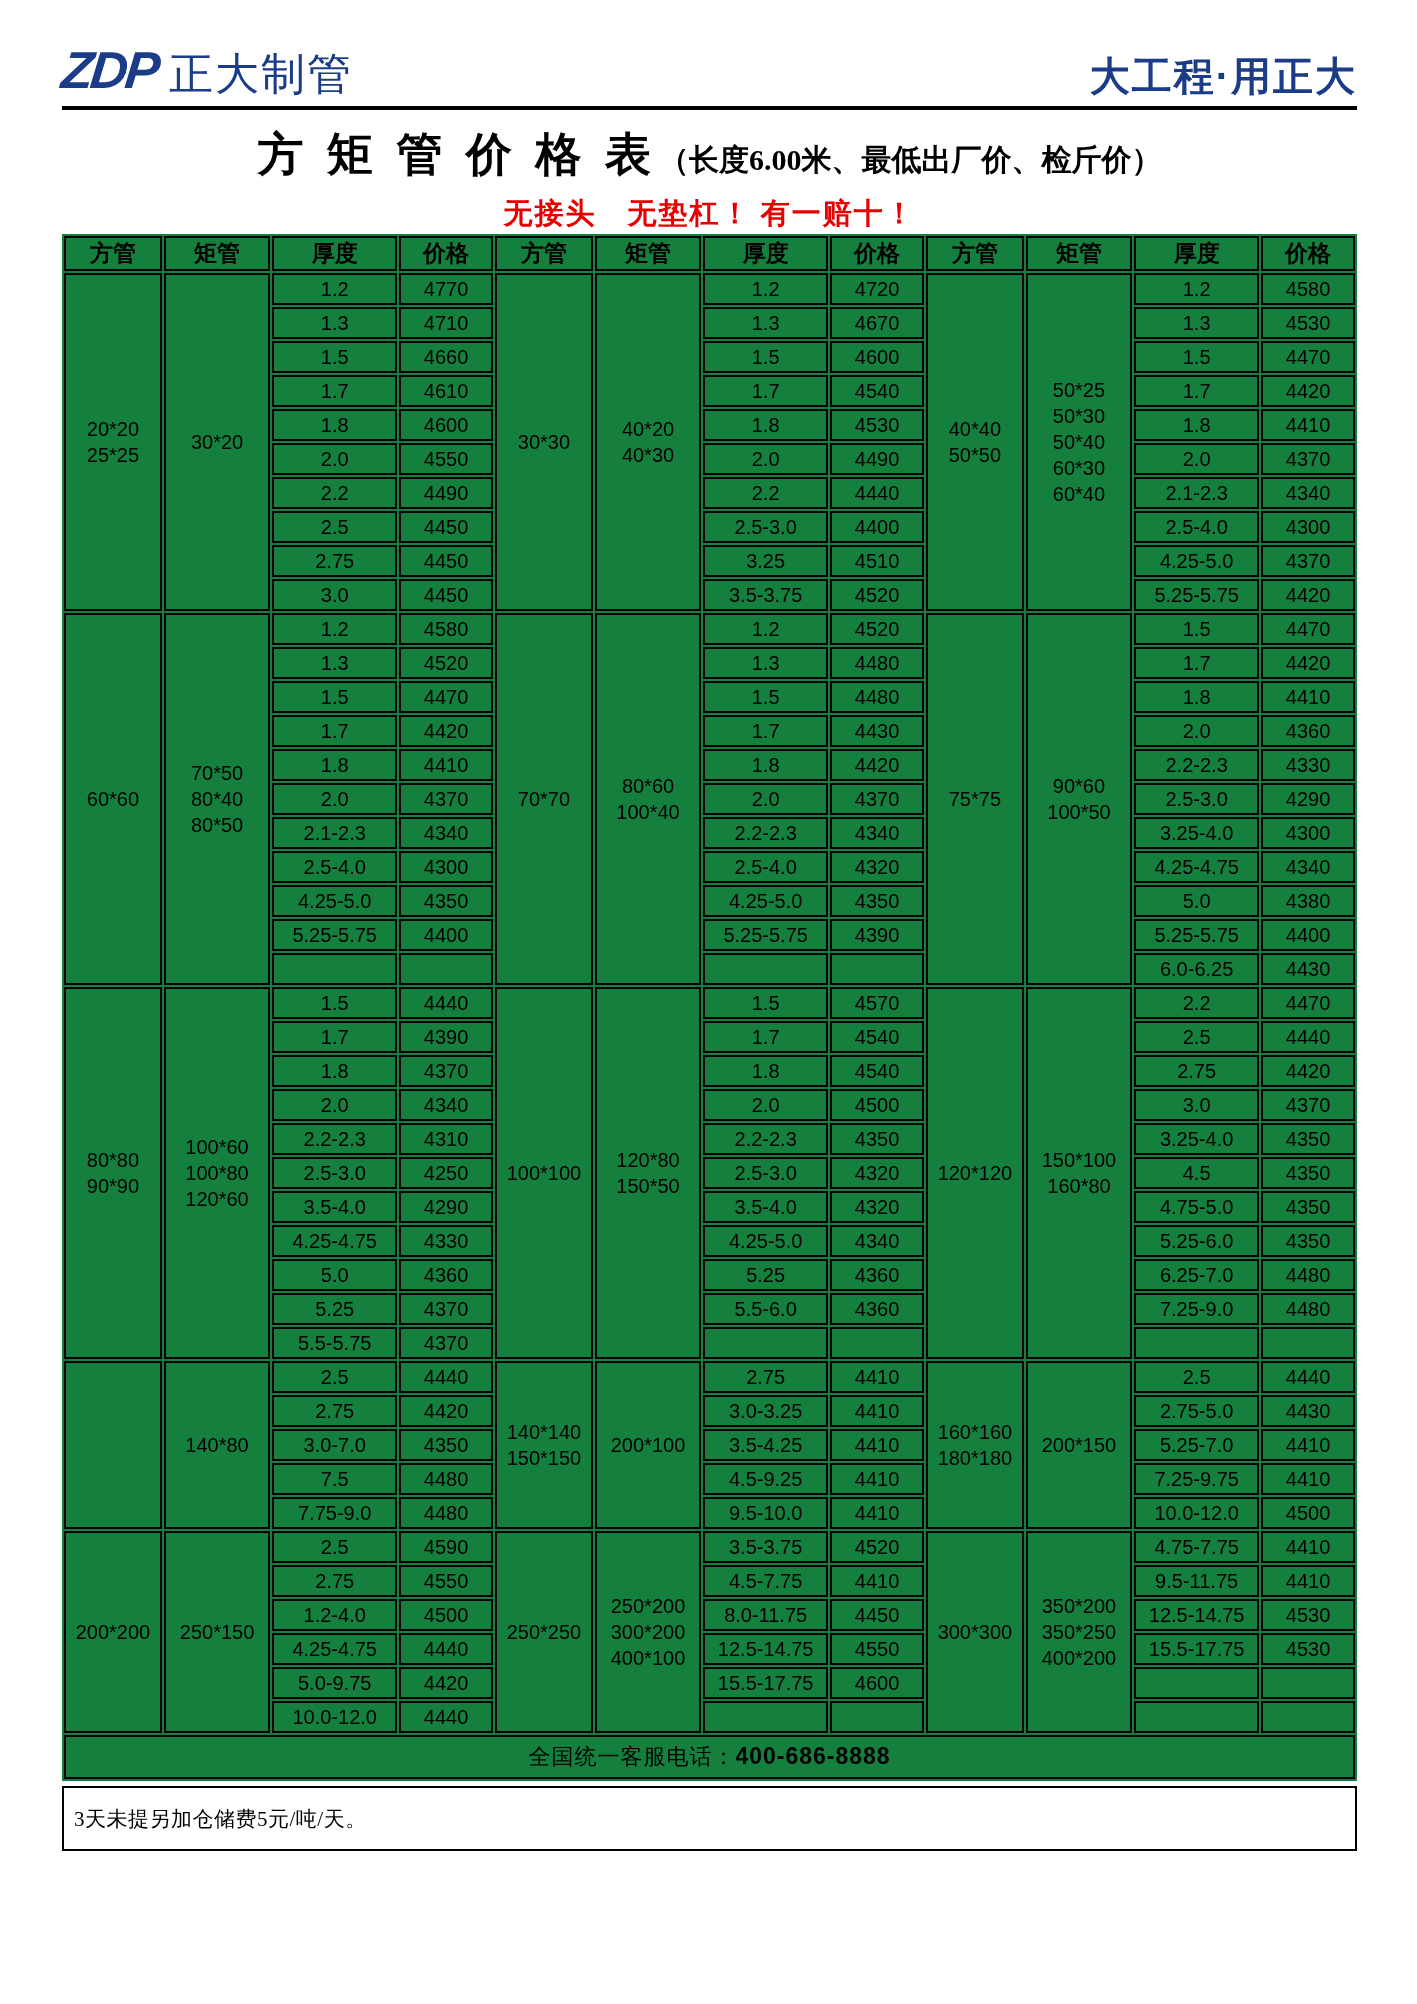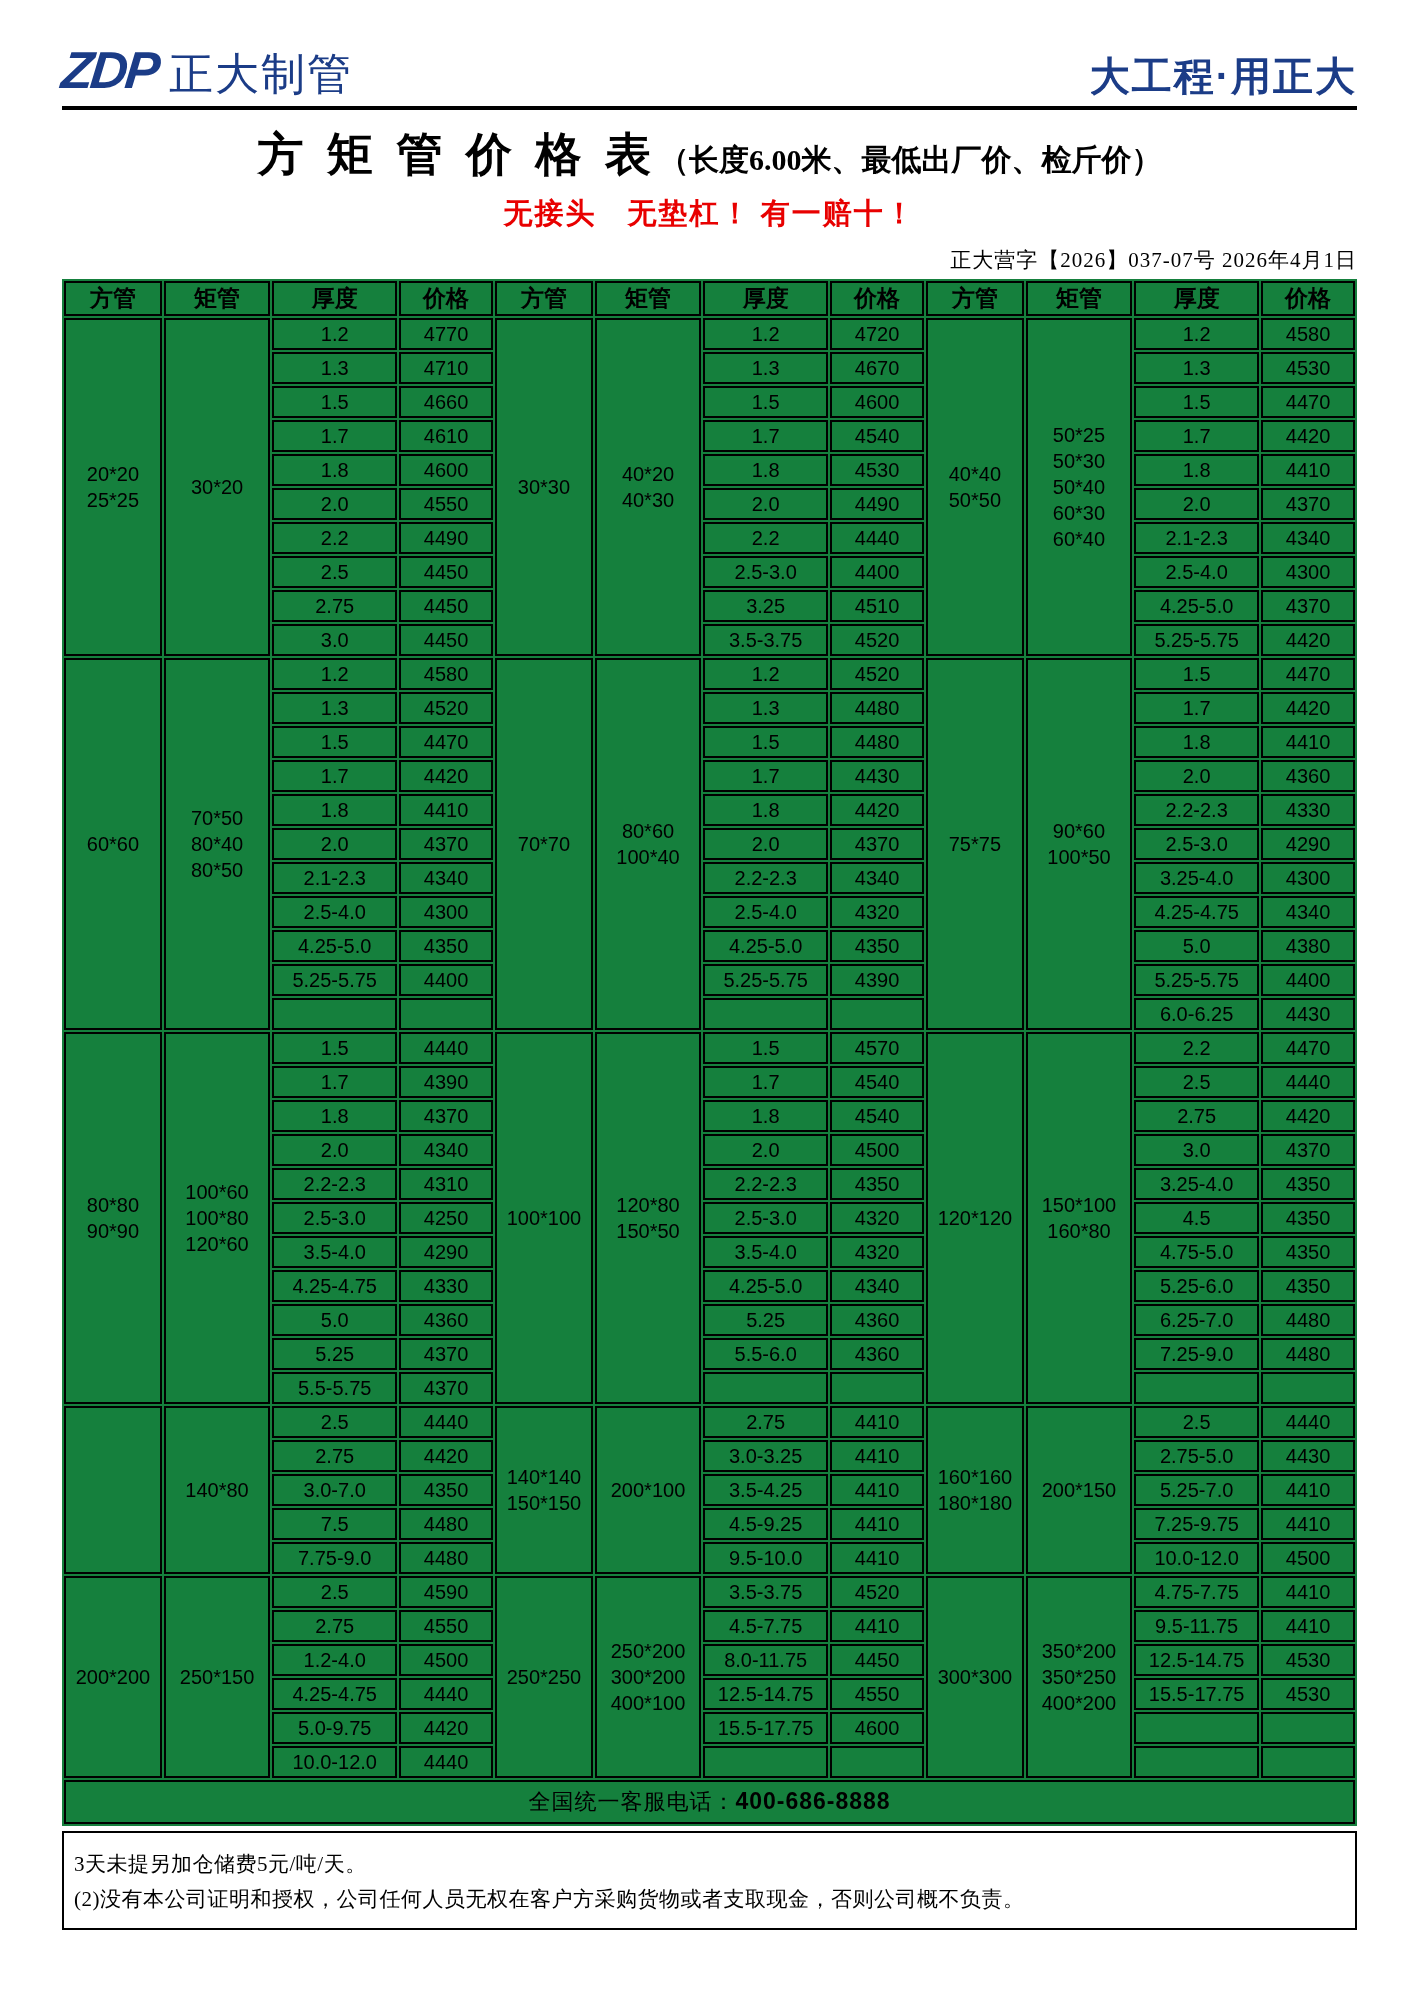--- a/index.html
+++ b/index.html
@@ -45,21 +45,20 @@
       <span class="logo-name" style="color: rgb(27, 60, 135);">正大制管</span>
     </div>
     <div class="slogan" style="color: rgb(27, 60, 135);">大工程·用正大</div>
   </div>
   <div class="rule"></div>
 
   <div class="title-row">
     <span class="title-main">方 矩 管 价 格 表</span><span class="title-suffix">（长度6.00米、最低出厂价、检斤价）</span>
   </div>
   <div class="promo" style="color: rgb(232, 0, 0);">无接头　无垫杠！ 有一赔十！</div>
-  <div class="doc-no">正大营字【2026】037-07号 2026年4月1日</div>
 
   <table id="price-table">
       <colgroup>
         <col style="width: 94px;">
         <col style="width: 102px;">
         <col style="width: 120px;">
         <col style="width: 90px;">
         <col style="width: 94px;">
         <col style="width: 102px;">
         <col style="width: 120px;">
@@ -485,16 +484,15 @@
       </tbody>
       <tfoot>
         <tr>
           <td colspan="12"><span>全国统一客服电话：</span><span class="phone">400-686-8888</span></td>
         </tr>
       </tfoot>
     </table>
 
   <div class="notes">
     <div>3天未提另加仓储费5元/吨/天。</div>
-    <div>(2)没有本公司证明和授权，公司任何人员无权在客户方采购货物或者支取现金，否则公司概不负责。</div>
   </div>
 
 </div>
 
 </body></html>

